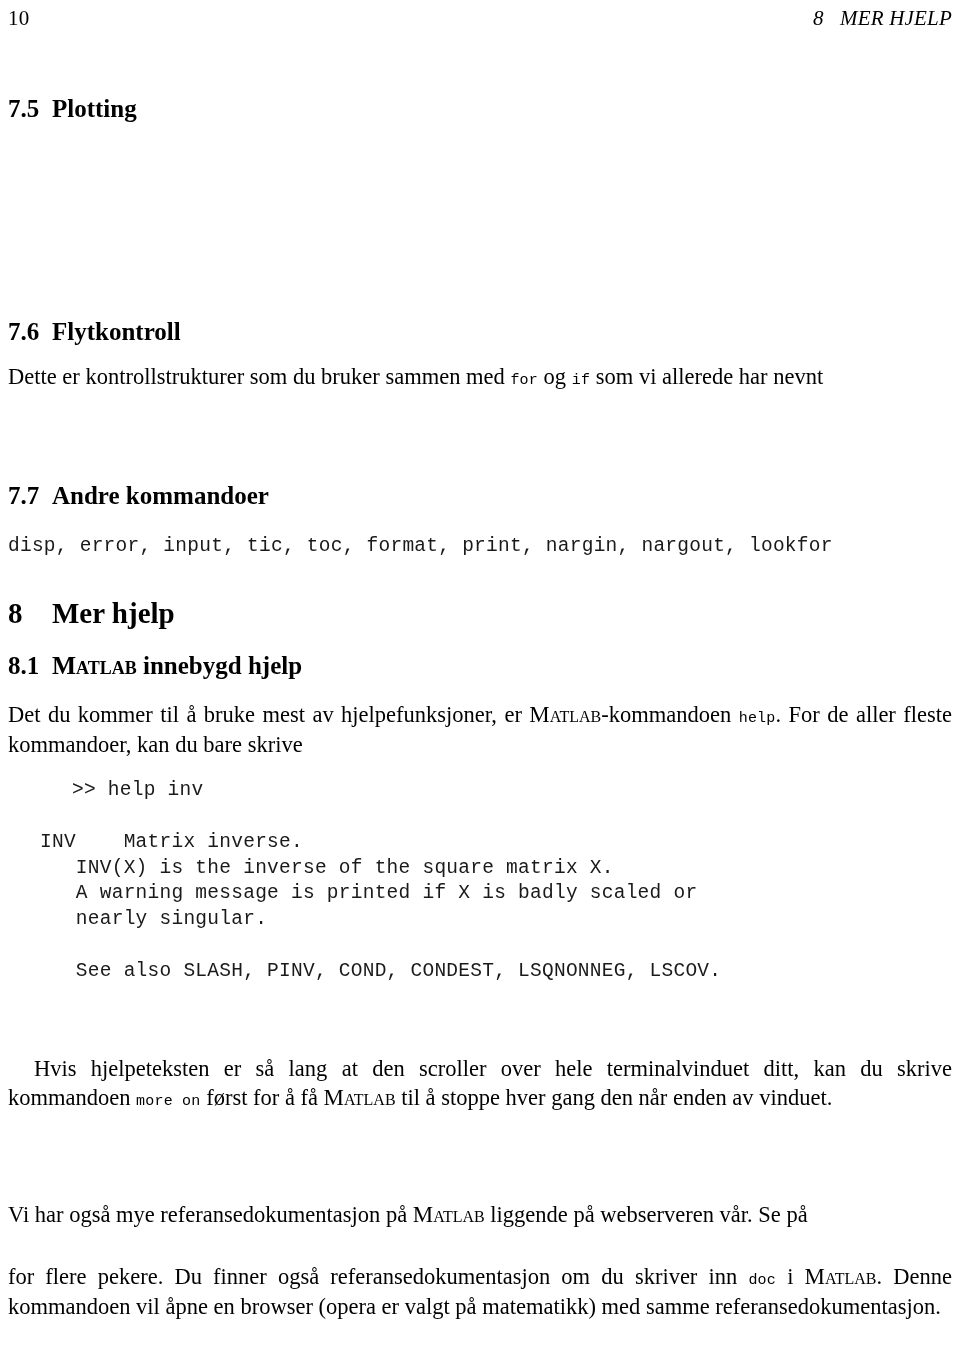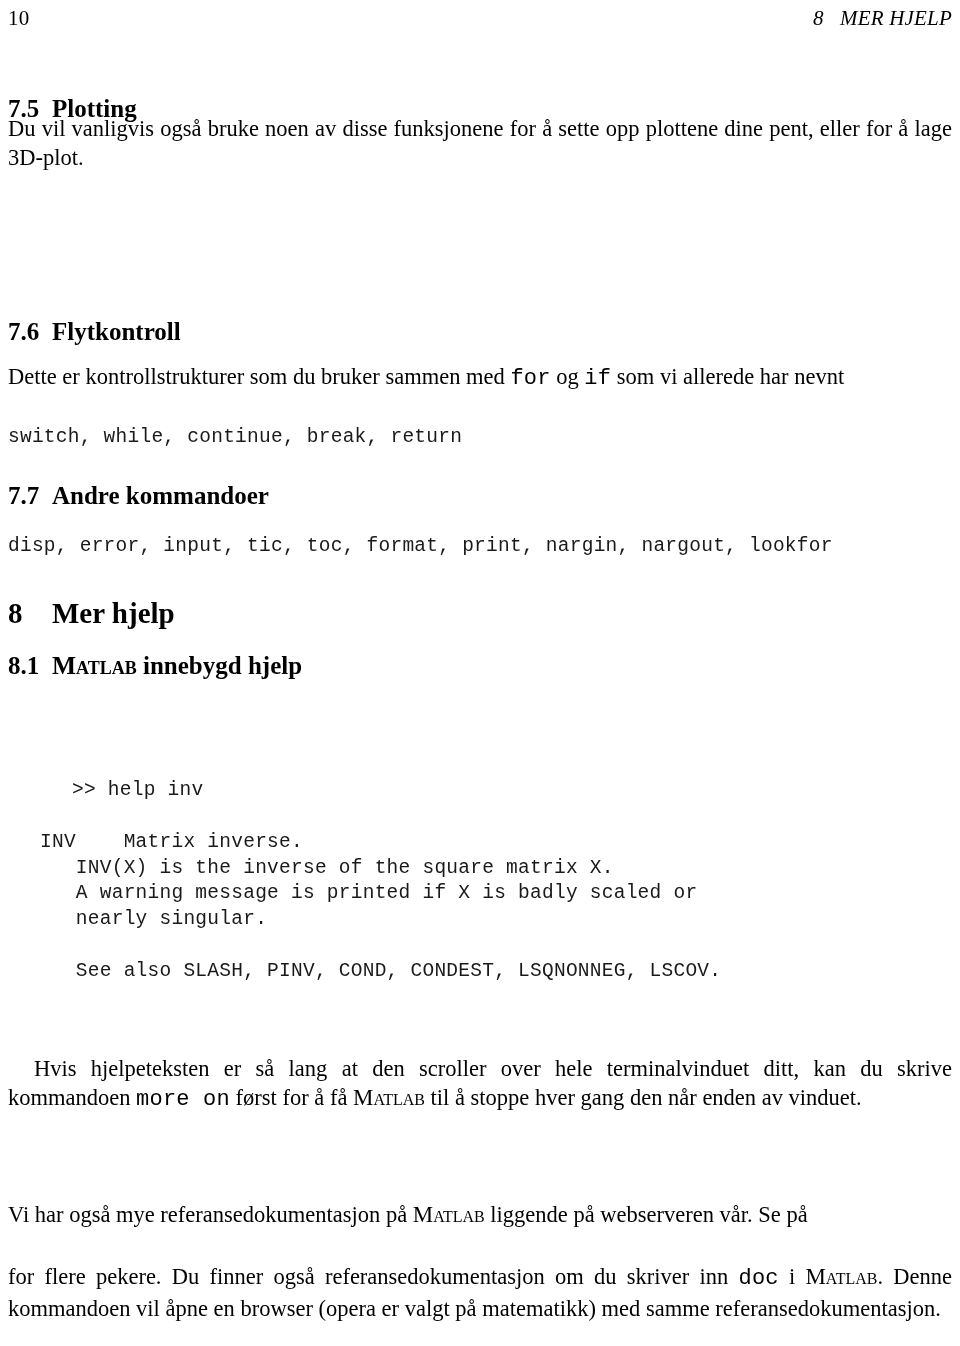--- a/index.html
+++ b/index.html
@@ -72,21 +72,21 @@
     margin: 0;
     text-align: justify;
     text-justify: inter-word;
   }
   .para.noindent { text-indent: 0; }
   .para.indent { text-indent: 26px; margin-top: 24px; }
   .para.last-line-left { text-align: left; }
 
   .mono {
     font-family: "Liberation Mono", "DejaVu Sans Mono", monospace;
-    font-size: 22px;
+    font-size: 15px;
     letter-spacing: 0.2px;
   }
 
   
   .verb {
     font-family: "Liberation Mono", "DejaVu Sans Mono", monospace;
     font-size: 19.5px;
     line-height: 1.32;
     white-space: pre;
     margin: 0;
@@ -102,37 +102,36 @@
 
 <div class="page">
 
   <div class="abs runhead" style="top:2px; width:944px;">
     <span class="folio">10</span>
     <span class="rh-right"><span class="rh-num">8</span>&nbsp;&nbsp;&nbsp;<span>MER HJELP</span></span>
   </div>
 
   <div class="abs h2" style="top:66px;margin-top:29px;"><span class="num">7.5</span><span>Plotting</span></div>
 
-  <div class="abs para" style="top:114px; width:944px;">Du vil vanligvis også bruke noen av disse funksjonene for å sette opp plottene dine pent, eller for å lage 3D-plot.</div>
 
 
   <div class="abs h2" style="top:318px;"><span class="num">7.6</span><span>Flytkontroll</span></div>
 
   <div class="abs para noindent" style="top:362px; width:944px;"><span>Dette er kontrollstrukturer som du bruker sammen med </span><span class="mono">for</span><span> og </span><span class="mono">if</span><span> som vi allerede har nevnt</span></div>
 
-  <div class="abs verb" style="top:425px;"><span>switch, while, continue, break, return</span></div>
 
   <div class="abs h2" style="top:482px;"><span class="num">7.7</span><span>Andre kommandoer</span></div>
 
   <div class="abs verb" style="top:534px;"><span>disp, error, input, tic, toc, format, print, nargin, nargout, lookfor</span></div>
 
   <div class="abs h1" style="top:598px;"><span class="num">8</span><span>Mer hjelp</span></div>
 
   <div class="abs h2" style="top:652px;"><span class="num">8.1</span><span class="sc">Matlab</span><span> innebygd hjelp</span></div>
 
+  <div class="abs para noindent" style="top:700px; width:944px;"><span>Det du kommer til å bruke mest av hjelpefunksjoner, er </span><span class="sc">Matlab</span><span>-kommandoen </span><span class="mono">help</span><span>. For de aller fleste kommandoer, kan du bare skrive</span></div>
 
   <div class="abs verb" style="top:778px; left:32px;margin-left:40px;"><span>&gt;&gt; help inv</span></div>
 
   <div class="abs verb" style="top:830px; left:40px;"><span>INV    Matrix inverse.</span>
 <span>   INV(X) is the inverse of the square matrix X.</span>
 <span>   A warning message is printed if X is badly scaled or</span>
 <span>   nearly singular.</span>
 <span></span>
 <span>   See also SLASH, PINV, COND, CONDEST, LSQNONNEG, LSCOV.</span></div>
 

